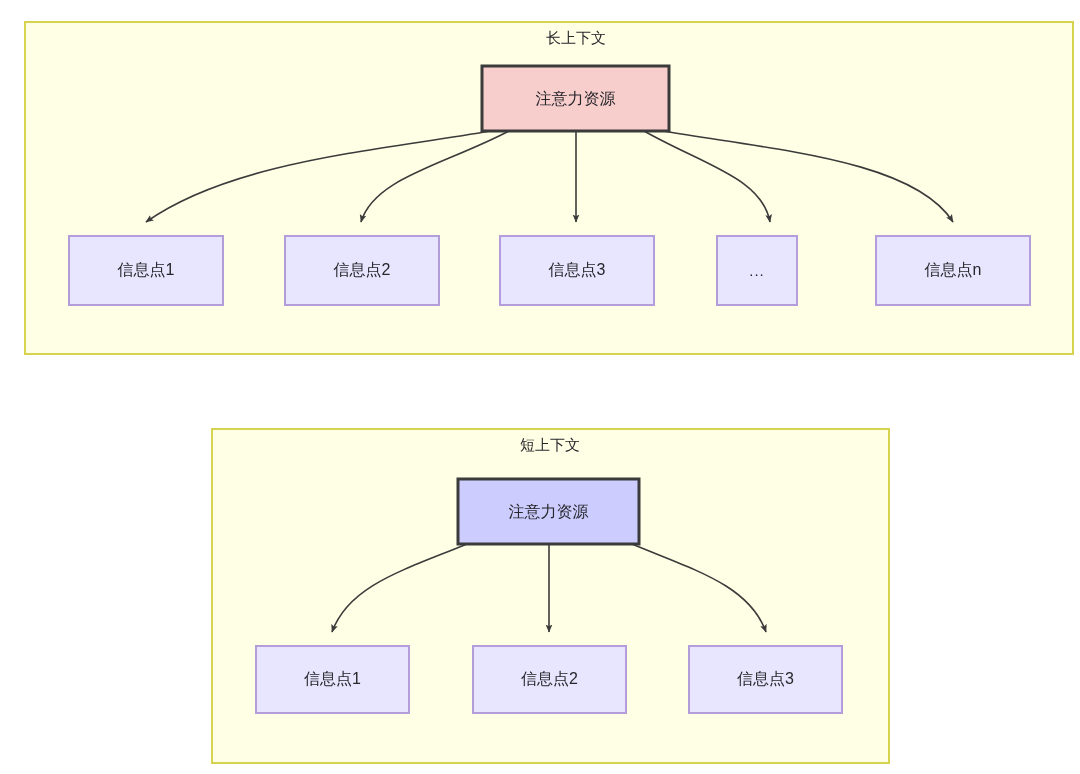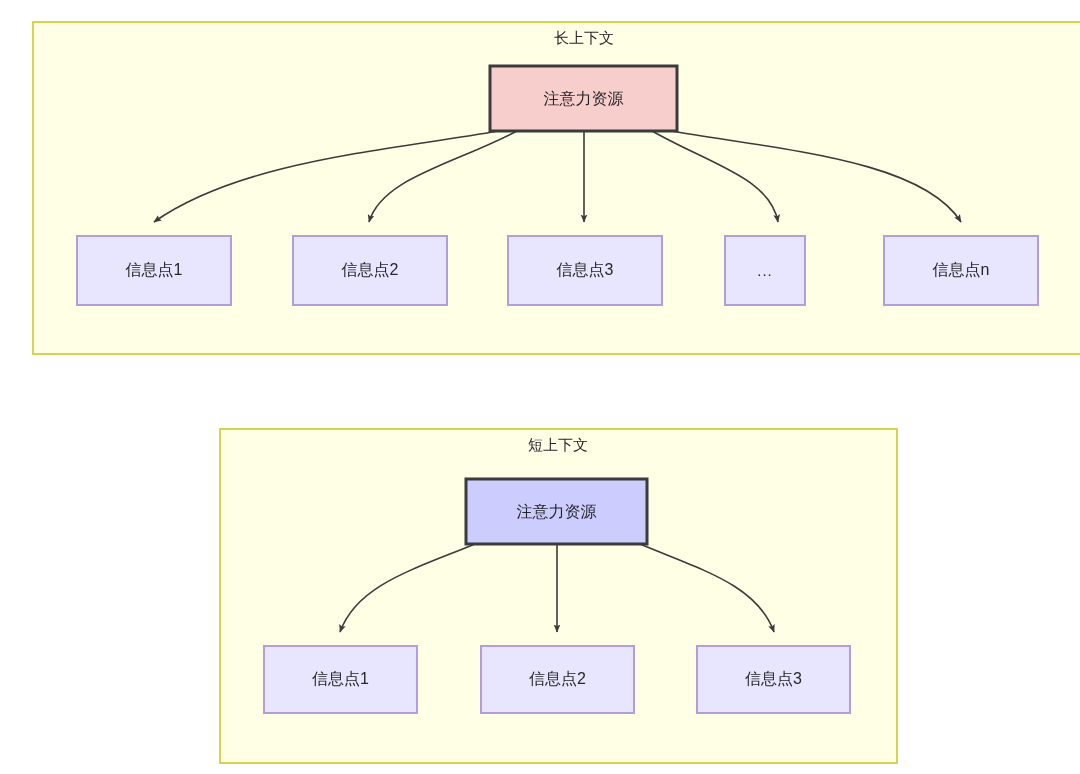--- a/index.html
+++ b/index.html
@@ -9,21 +9,21 @@
   }
   body {
     width: 1080px;
     height: 774px;
     position: relative;
     font-family: "Liberation Sans", "DejaVu Sans", sans-serif;
     overflow: hidden;
   }
   #diagram-root {
     position: absolute;
-    left: 12px;
+    left: 4px;
     top: 0;
     width: 876px;
     height: 774px;
   }
   svg.canvas {
     position: absolute;
     left: 0;
     top: 0;
     width: 1080px;
     height: 774px;

